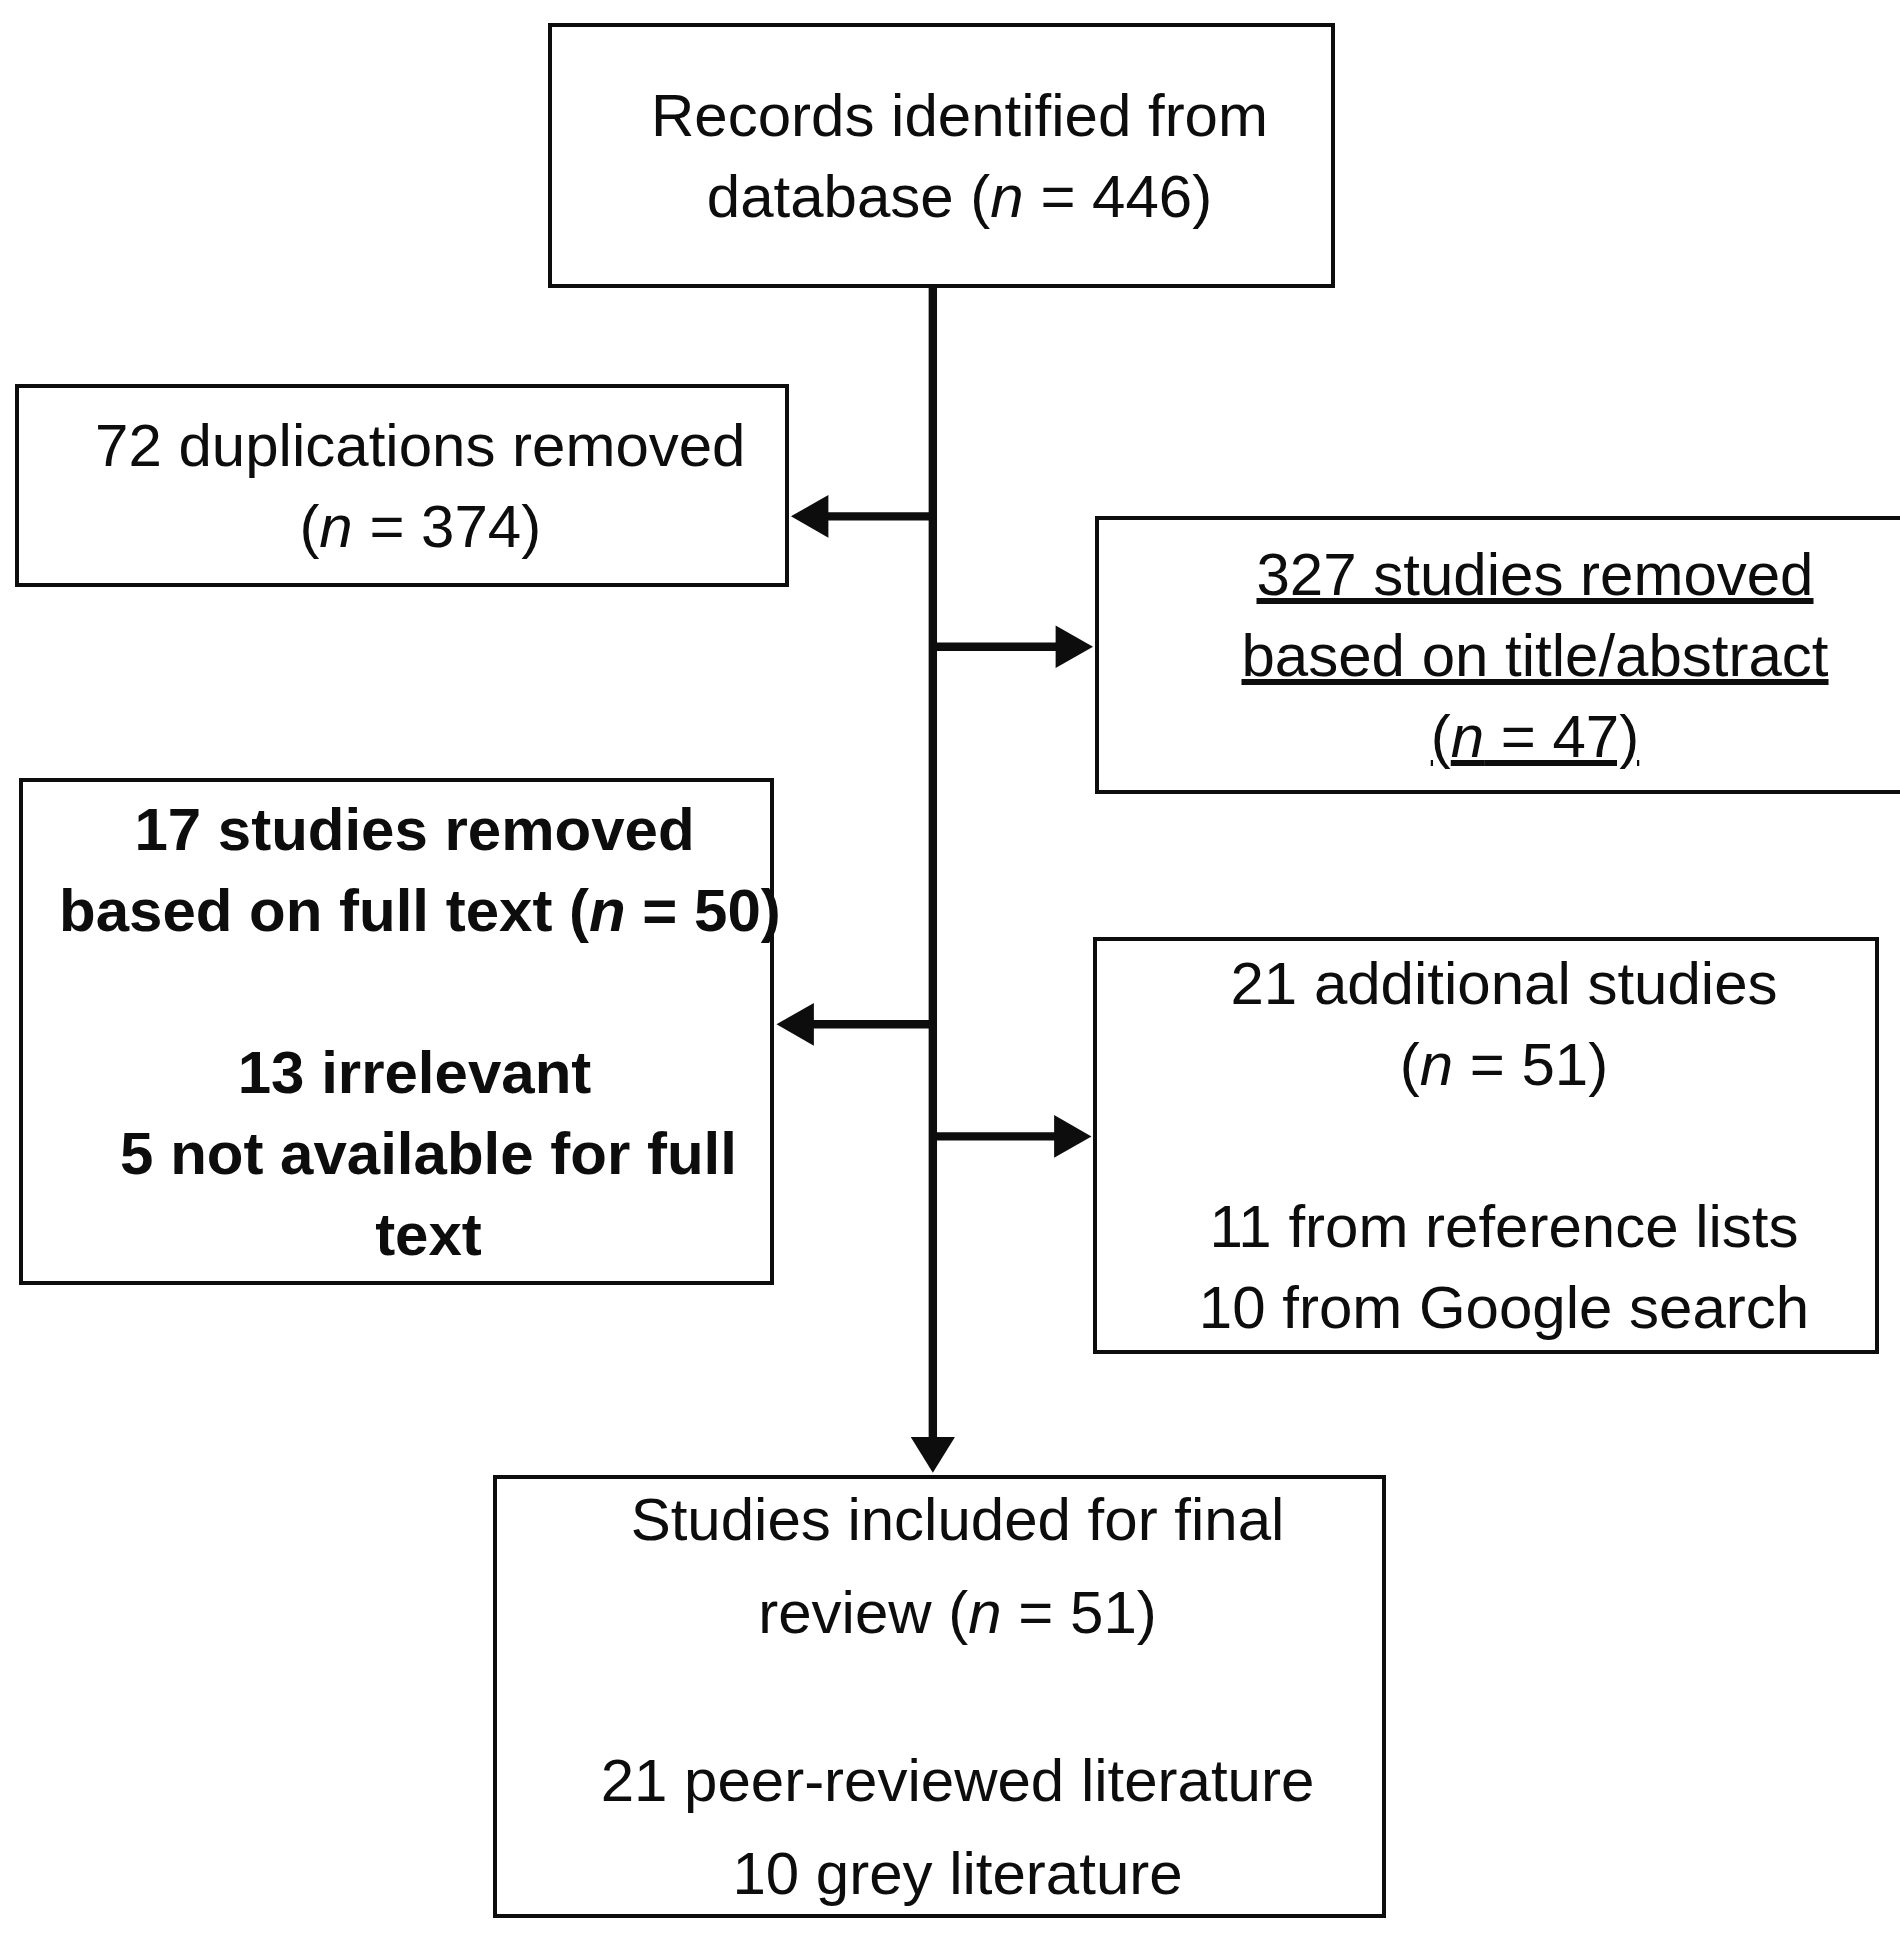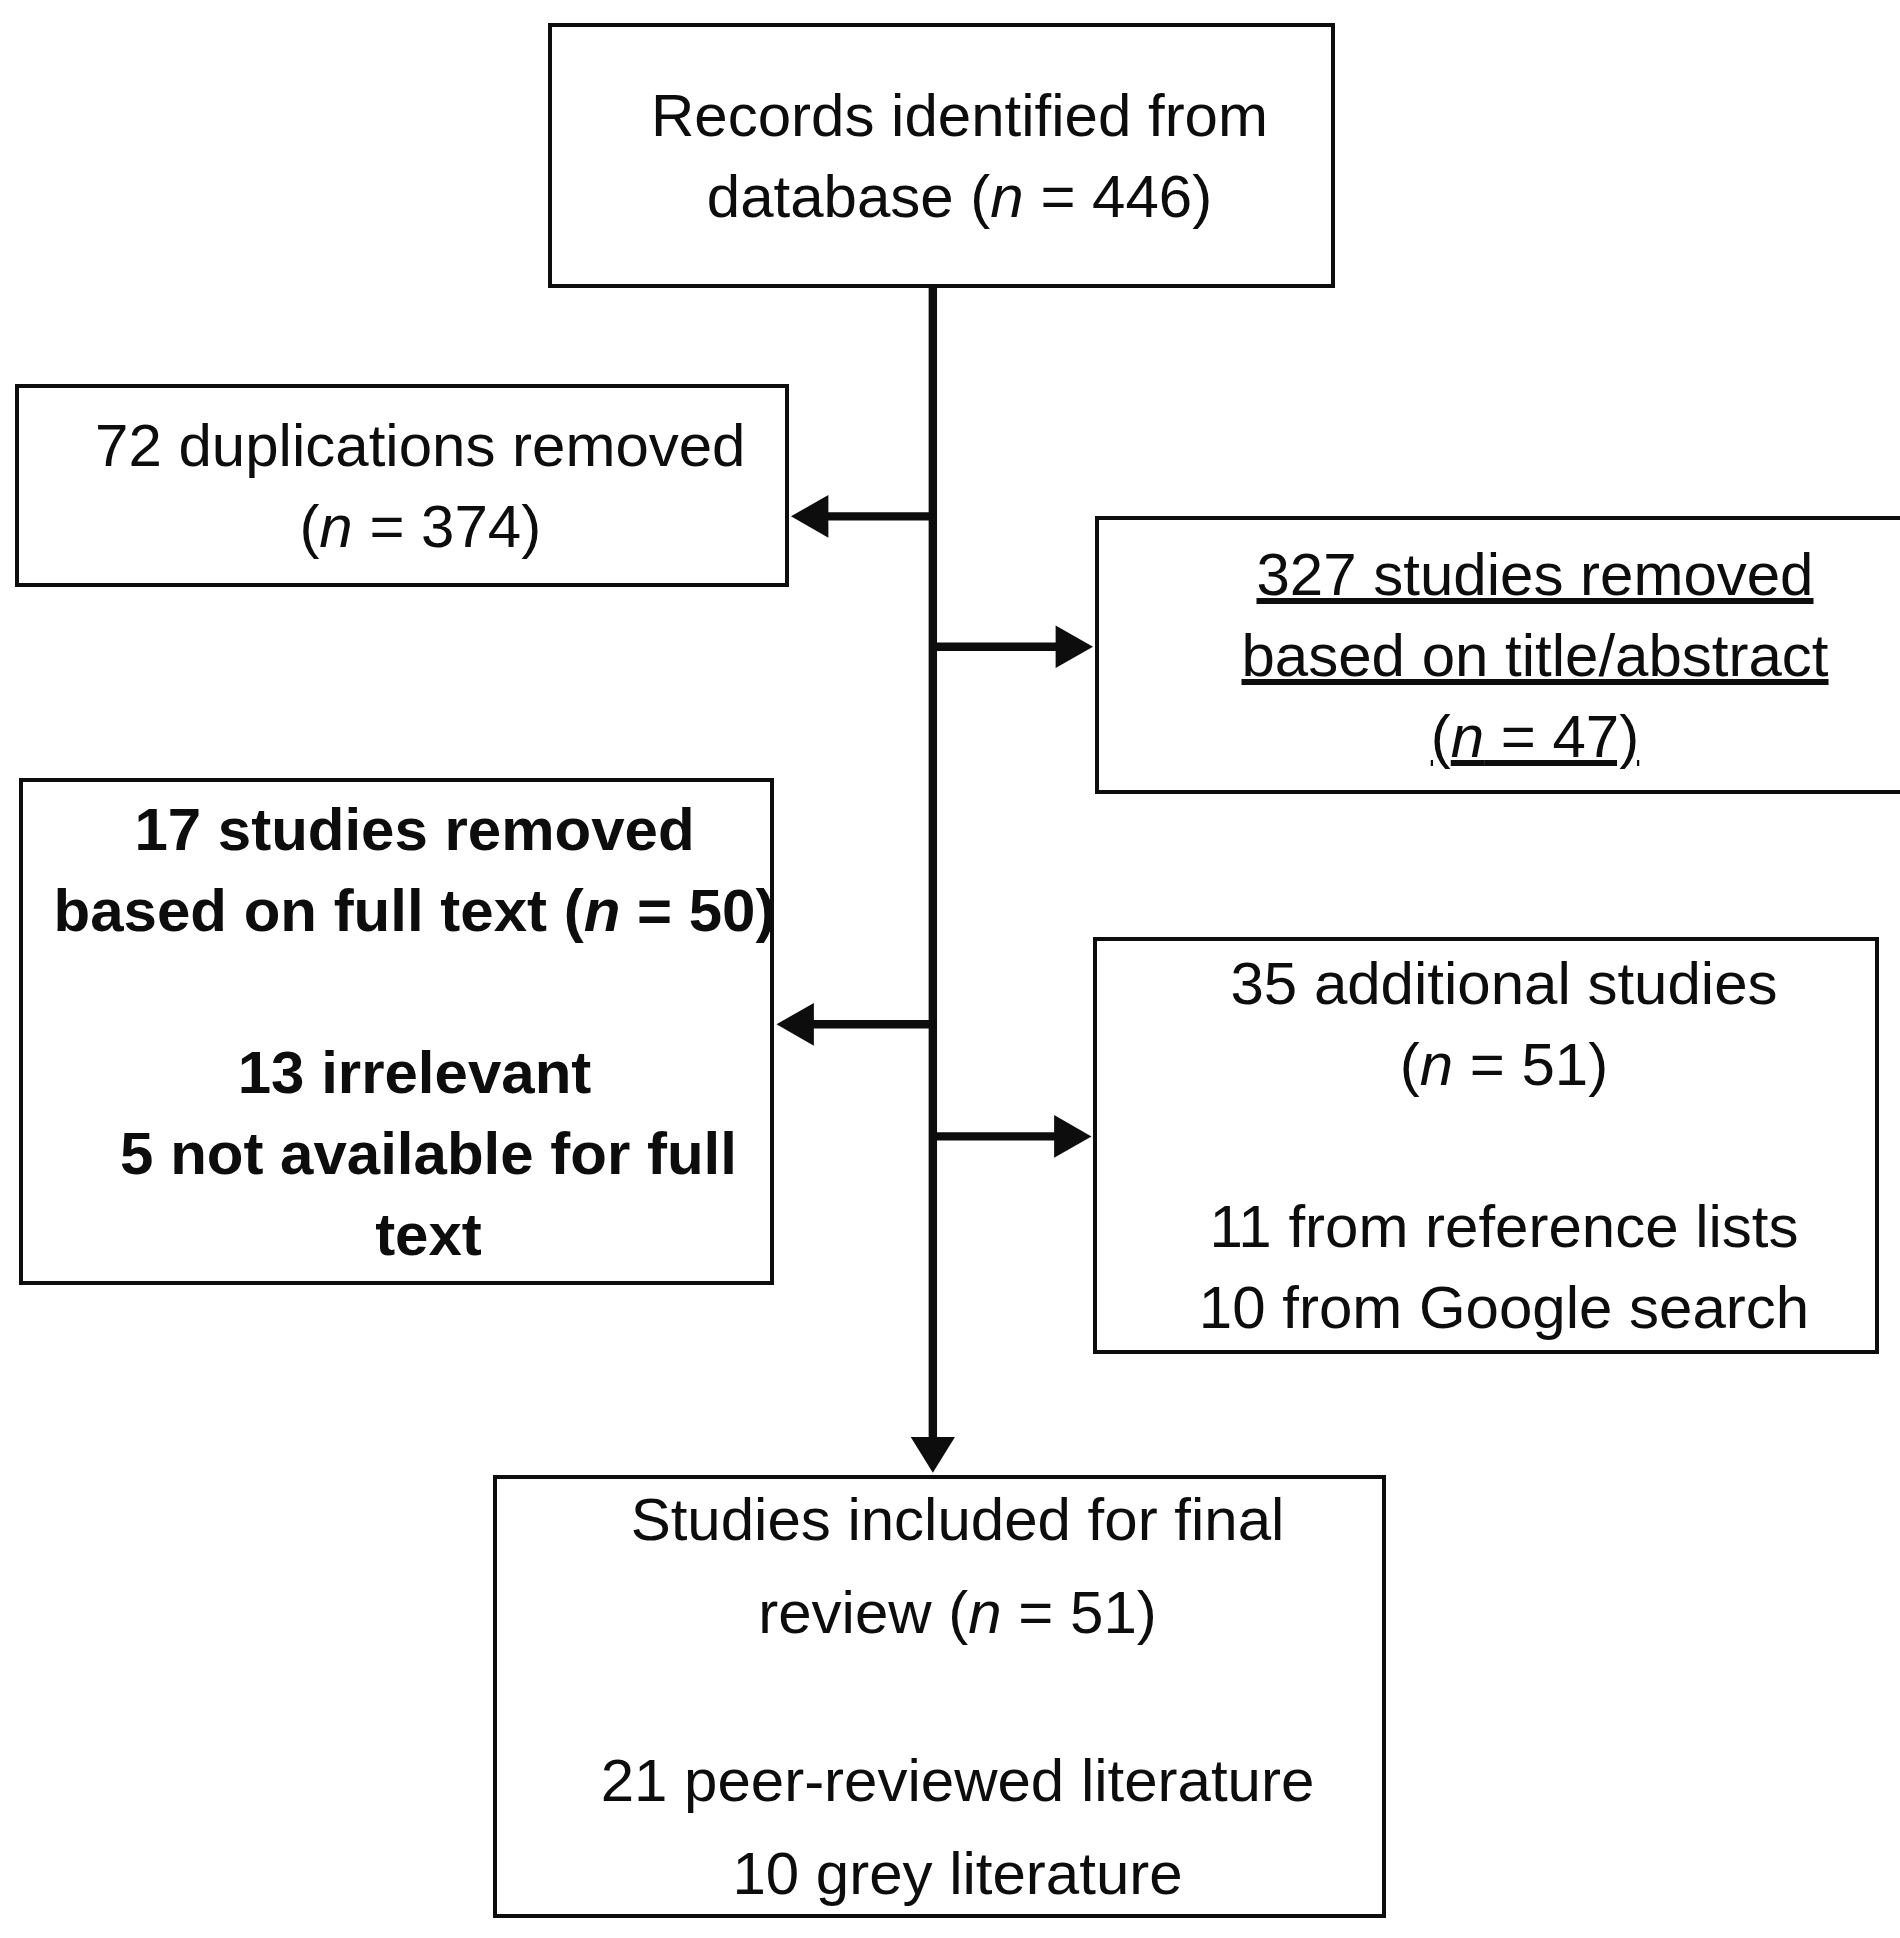--- a/index.html
+++ b/index.html
@@ -23,21 +23,20 @@
     height: 1938px;
   }
   .box {
     position: absolute;
     box-sizing: border-box;
     border: 4.6px solid #0d0d0d;
     background: #ffffff;
     display: flex;
     flex-direction: column;
     justify-content: center;
-    align-items: center;
     text-align: center;
     font-size: 60px;
     line-height: 81px;
     padding-left: 36px;
   }
   .line {
     white-space: nowrap;
     min-height: 81px;
   }
   .line.wrap {
@@ -99,21 +98,21 @@
 
   <div class="box box-left2">
     <div class="line">17 studies removed</div>
     <div class="line"><span>based on full text (</span><span class="n">n</span><span> = 50)</span></div>
     <div class="spacer"></div>
     <div class="line">13 irrelevant</div>
     <div class="line wrap">5 not available for full text</div>
   </div>
 
   <div class="box box-right2">
-    <div class="line">35 additional studies</div>
+    <div class="line">21 additional studies</div>
     <div class="line"><span>(</span><span class="n">n</span><span> = 51)</span></div>
     <div class="spacer"></div>
     <div class="line">11 from reference lists</div>
     <div class="line">10 from Google search</div>
   </div>
 
   <div class="box box-bottom">
     <div class="line">Studies included for final</div>
     <div class="line"><span>review (</span><span class="n">n</span><span> = 51)</span></div>
     <div class="spacer"></div>

